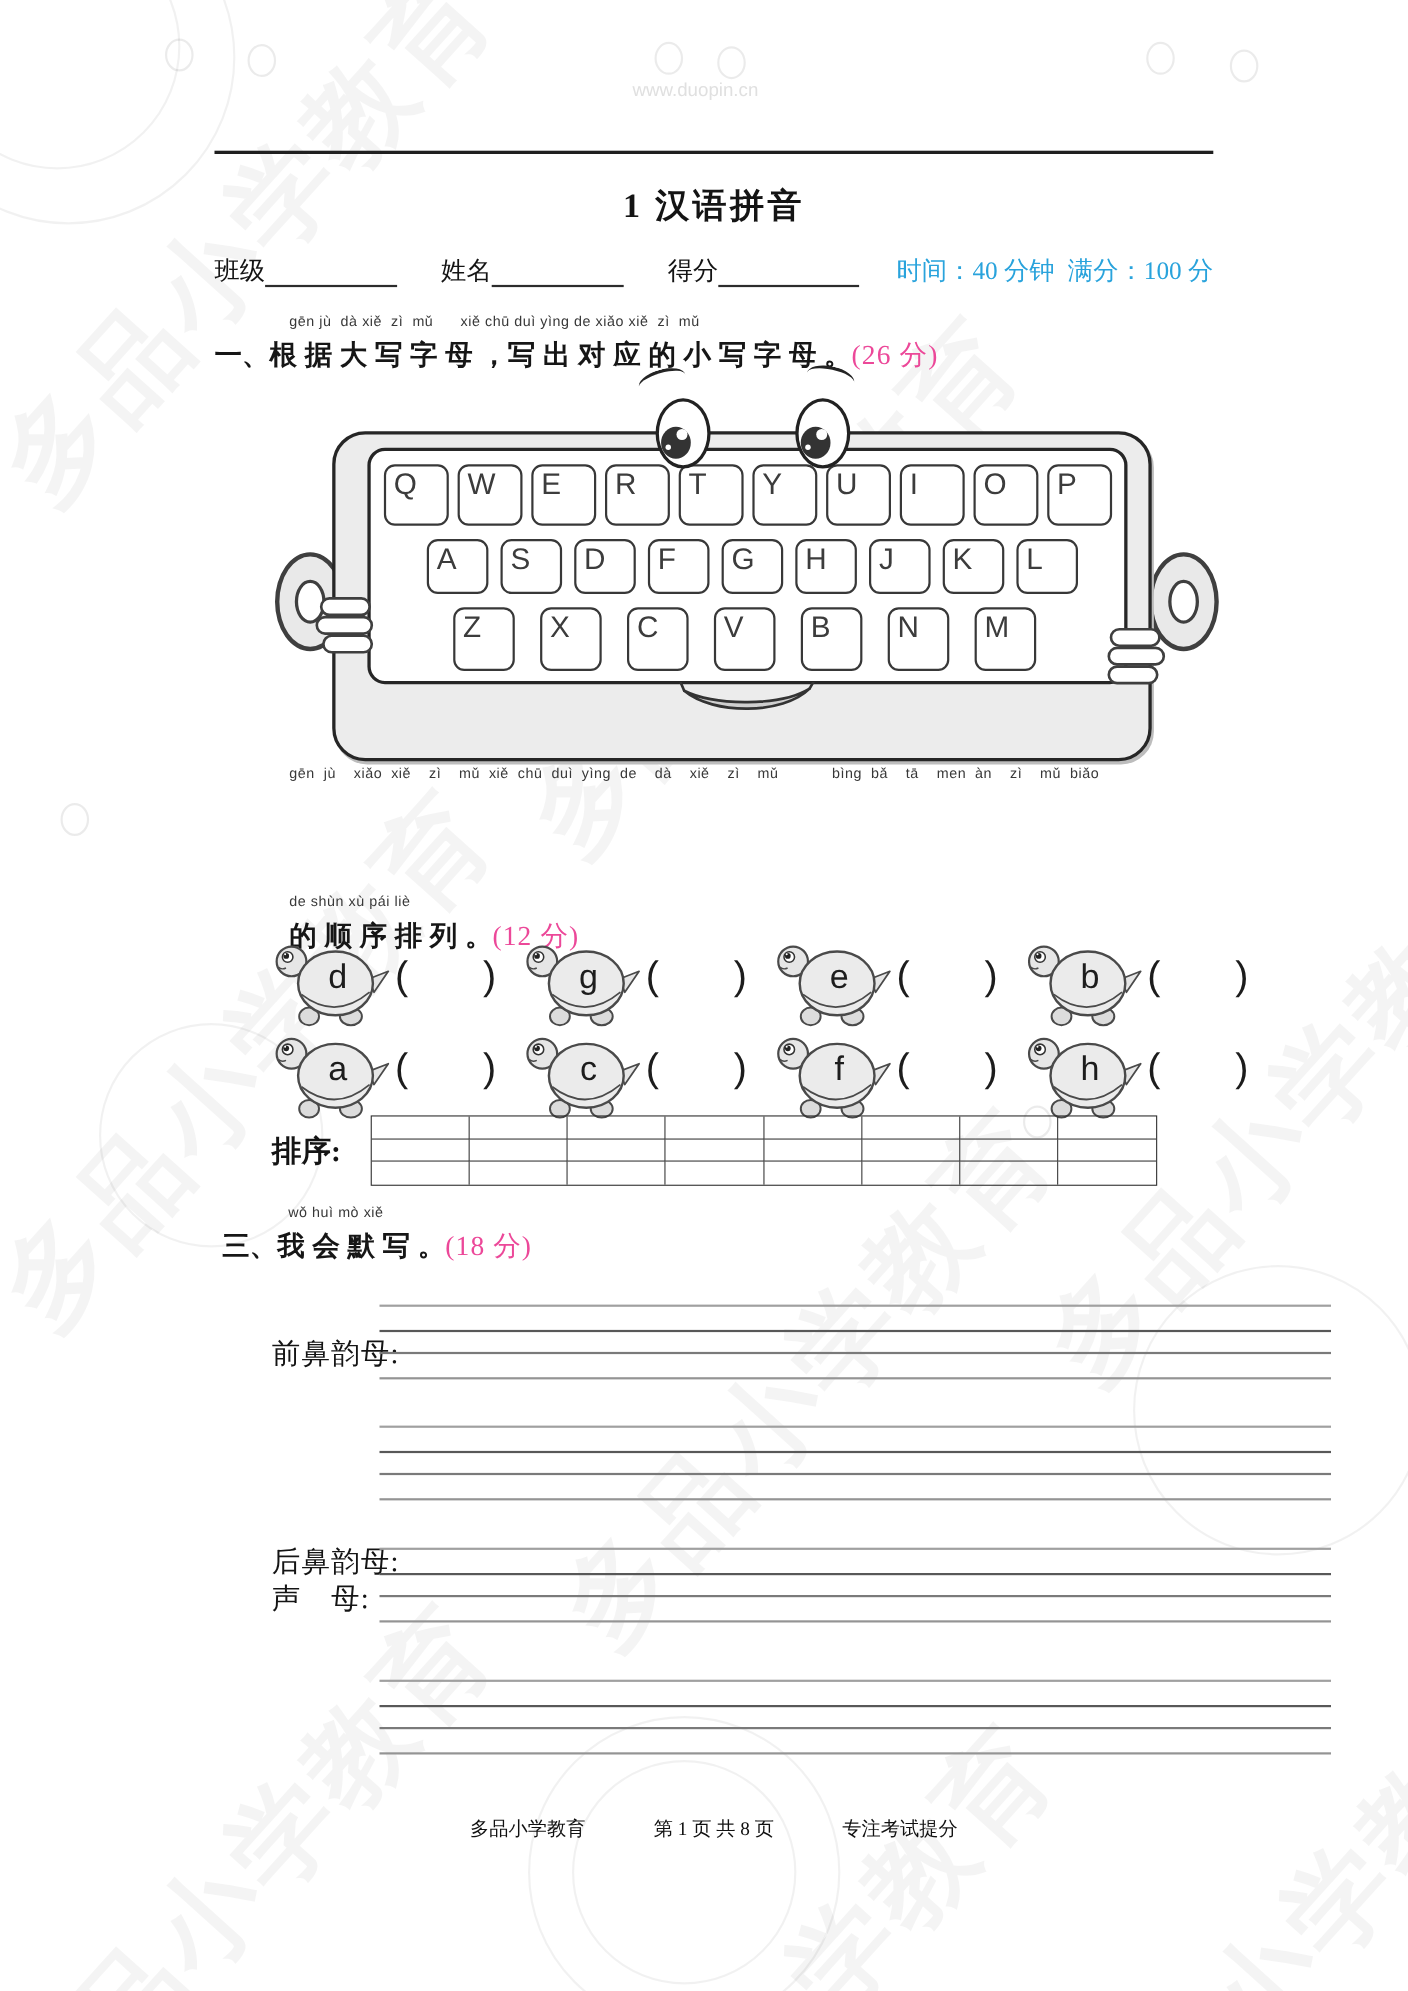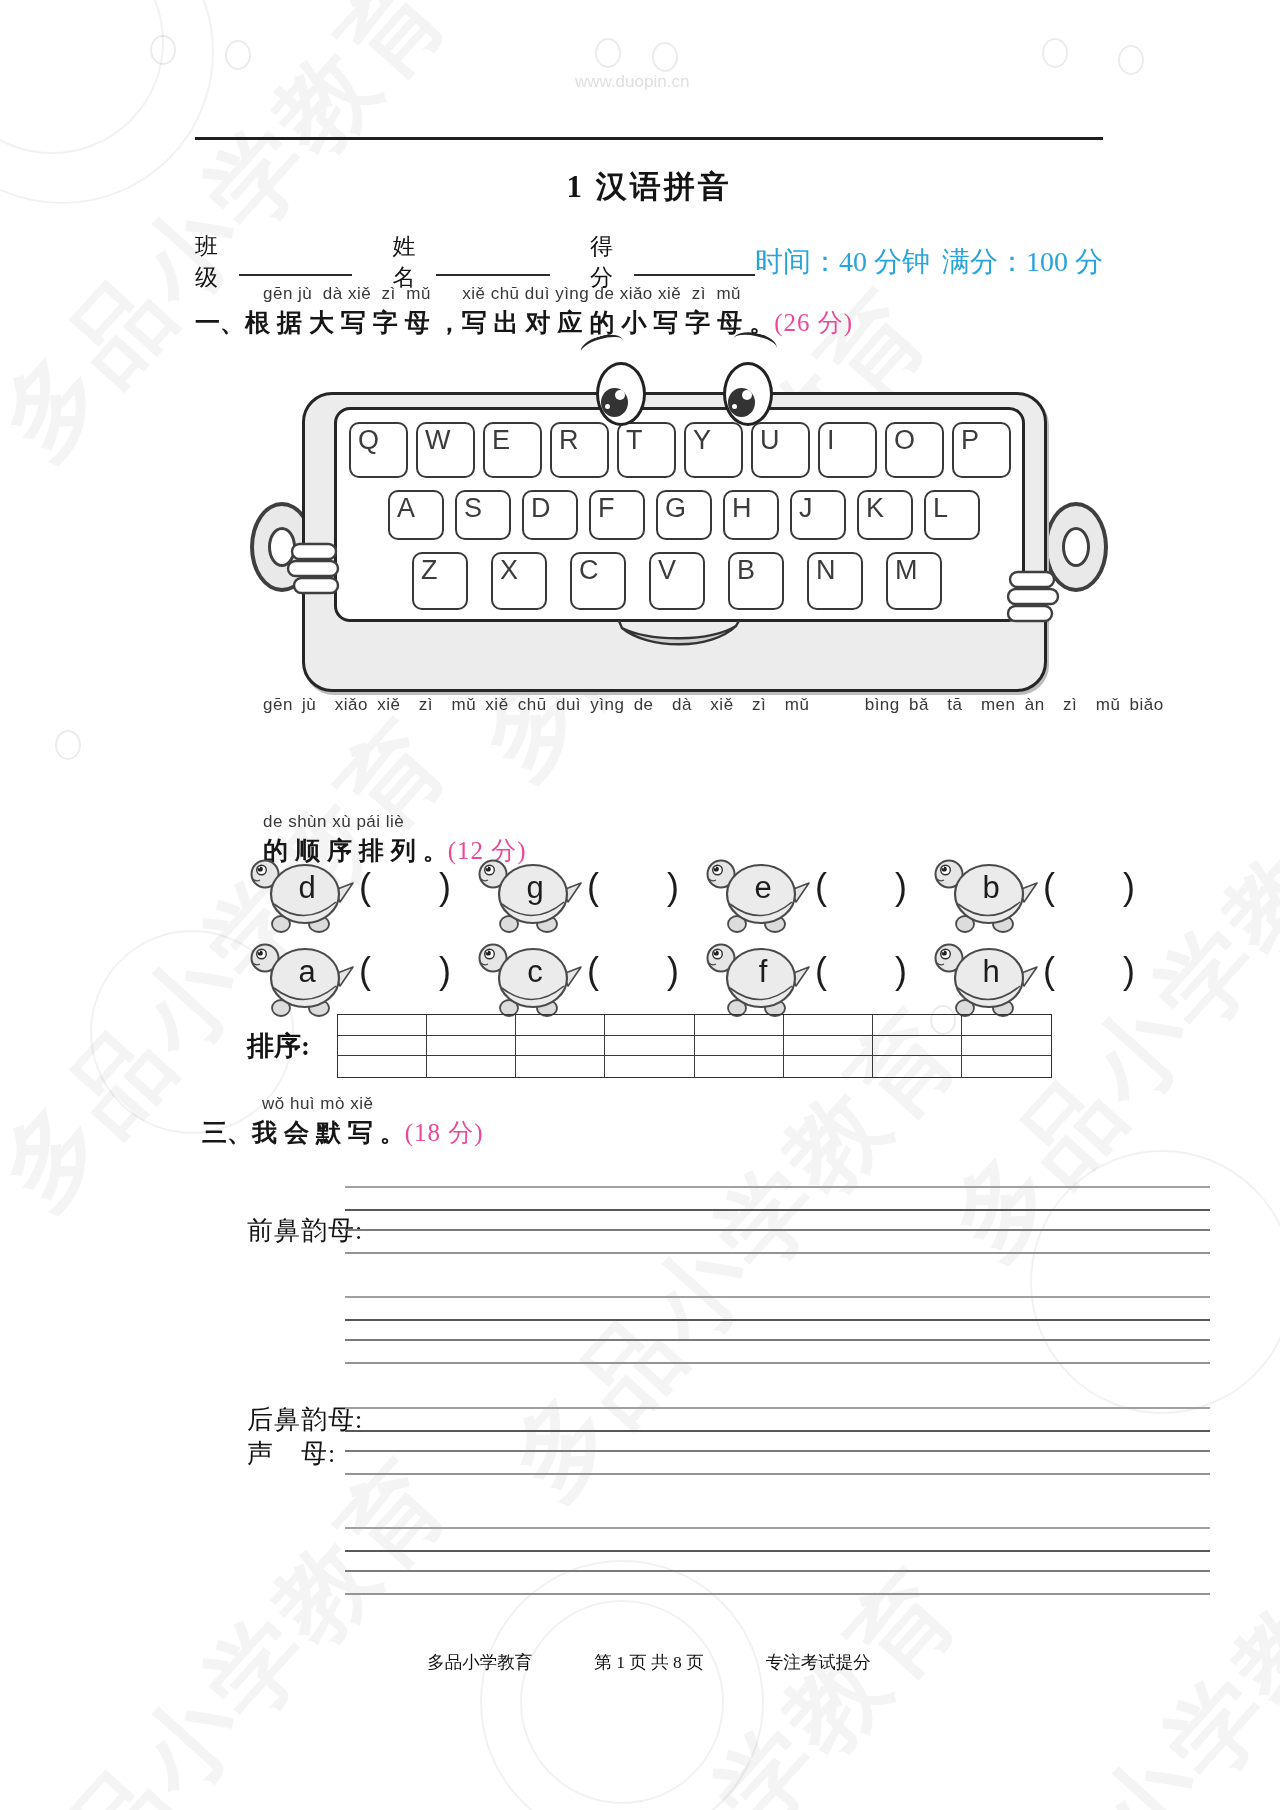--- a/index.html
+++ b/index.html
@@ -15,25 +15,25 @@
   .wm-dot{position:absolute;border:2px solid rgba(0,0,0,0.08);border-radius:50%;width:22px;height:26px;z-index:0;}
 
   
   .top-rule{position:absolute;left:195px;top:137px;width:908px;border-top:3px solid #1f1f1f;z-index:2;}
   .title{position:absolute;left:195px;top:166px;width:908px;text-align:center;font-size:31px;
          font-weight:bold;letter-spacing:3px;z-index:2;}
   .info-row{position:absolute;left:195px;top:231px;width:908px;display:flex;align-items:center;
             font-size:23px;z-index:2;}
   .blank{display:inline-block;height:26px;border-bottom:2px solid #2c2c2c;}
   .b1{width:120px;margin-right:40px;} .b2{width:120px;margin-right:40px;} .b3{width:128px;}
-  .blue{color:#29A3DC;margin-left:auto;white-space:nowrap;font-size:28px;}
+  .blue{color:#29A3DC;margin-left:auto;white-space:nowrap;font-size:23px;}
   .blue span{margin-left:12px;}
 
   
-  .pinyin{position:absolute;font-family:"Liberation Sans",sans-serif;font-size:17px;color:#383838;
+  .pinyin{position:absolute;font-family:"Liberation Sans",sans-serif;font-size:13px;color:#383838;
           white-space:pre;letter-spacing:0.5px;z-index:2;}
   .qtext{position:absolute;font-family:"Liberation Sans",sans-serif;font-weight:bold;font-size:25px;
          color:#161616;white-space:nowrap;z-index:2;}
   .score{font-family:"Liberation Serif",serif;font-weight:normal;letter-spacing:1px;color:#ec4899;}
 
   
   .kb-ring{position:absolute;width:56px;height:82px;border:4px solid #3f3f3f;border-radius:50%;
            background:#e9e9e9;z-index:1;}
   .kb-ring i{position:absolute;left:50%;top:50%;width:22px;height:34px;margin:-20px 0 0 -14px;
              background:#fff;border:3px solid #3f3f3f;border-radius:50%;}

